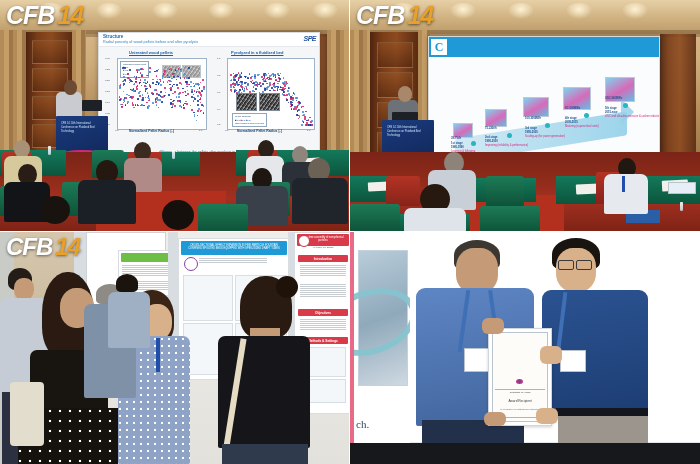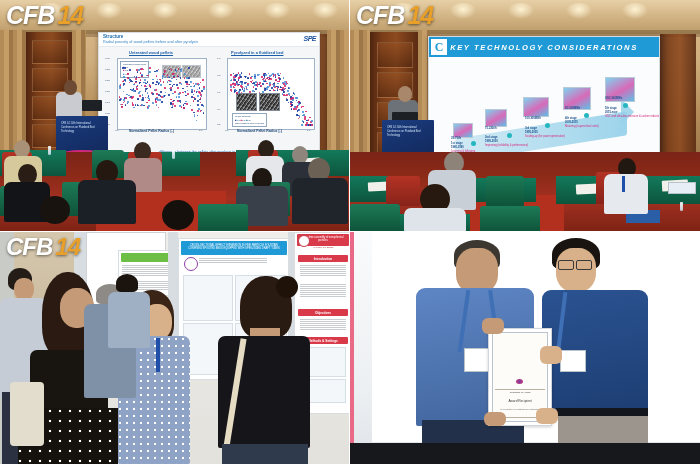--- a/index.html
+++ b/index.html
@@ -944,21 +944,20 @@
         <div class="panel" style="top:100px;height:24px;"></div>
       </div>
       <div class="wood-col" style="left:68px;width:12px;bottom:60px;"></div>
       <div class="door" style="right:4px;top:34px;width:36px;height:124px;opacity:.9;"></div>
 
       <div class="kt-screen" style="left:78px;top:36px;width:230px;height:130px;">
         <div class="kt-band"></div>
         <div class="kt-logo">
           <span>C</span>
         </div>
-        <div class="kt-title">KEY TECHNOLOGY CONSIDERATIONS</div>
 
         <div class="arrow" style="left:26px;top:88px;width:172px;height:24px;transform:skewY(-9deg);border-radius:3px;"></div>
         <div class="arrow-head" style="left:192px;top:62px;"></div>
 
         <div class="plant" style="left:24px;top:86px;width:18px;height:13px;"></div>
         <div class="plant" style="left:56px;top:72px;width:20px;height:16px;"></div>
         <div class="plant" style="left:94px;top:60px;width:24px;height:18px;"></div>
         <div class="plant" style="left:134px;top:50px;width:26px;height:21px;"></div>
         <div class="plant" style="left:176px;top:40px;width:28px;height:23px;"></div>
 
@@ -1137,20 +1136,25 @@
     <div class="wm">
       <span class="a">CFB</span><span class="b">14</span>
     </div>
   </div>
 
   <div class="quad" id="q-br">
     <div class="photo">
       <div class="aw-bg"></div>
       <div class="aw-backdrop" style="left:22px;top:0;right:0;bottom:22px;"></div>
 
+      <div class="aw-banner" style="left:0;top:0;width:58px;height:212px;">
+        <div class="aw-photo" style="left:6px;top:18px;width:48px;height:134px;"></div>
+        <div class="aw-spiral" style="left:-30px;top:58px;width:84px;height:52px;"></div>
+        <div class="aw-word" style="left:4px;top:186px;">ch.</div>
+      </div>
       <div style="position:absolute;left:0;top:0;width:4px;height:232px;background:#e86a86;"></div>
 
       <div class="hair" style="left:104px;top:8px;width:46px;height:30px;border-radius:50% 50% 22% 22%;background:#3d3731;"></div>
       <div class="skin" style="left:106px;top:16px;width:42px;height:46px;border-radius:42%;"></div>
       <div class="shirt-blue" style="left:66px;top:56px;width:118px;height:138px;"></div>
       <div class="lanyard" style="left:112px;top:58px;width:4px;height:62px;transform:rotate(8deg);"></div>
       <div class="lanyard" style="left:142px;top:58px;width:4px;height:56px;transform:rotate(-8deg);"></div>
       <div class="badge" style="left:114px;top:116px;width:26px;height:22px;"></div>
       <div class="trouser" style="left:72px;top:188px;width:102px;height:44px;"></div>
 

